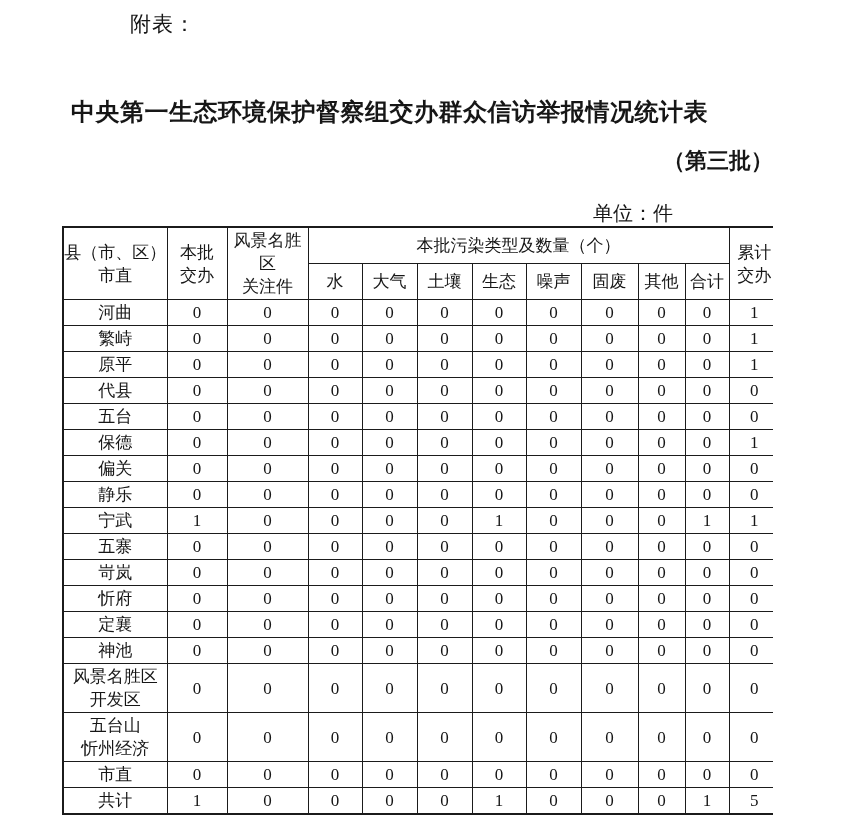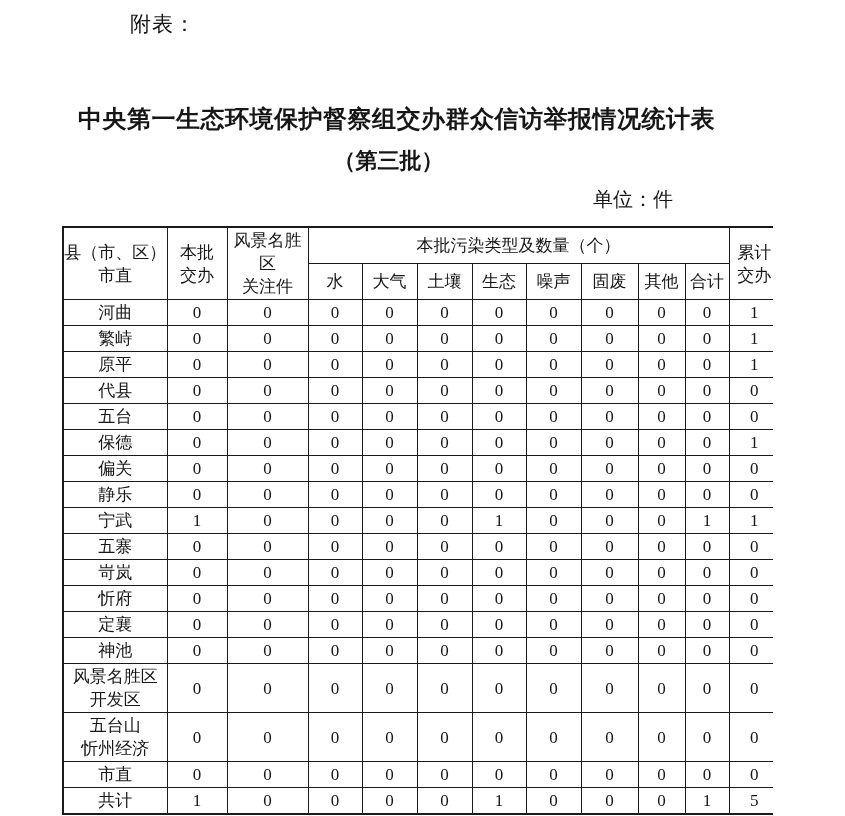--- a/index.html
+++ b/index.html
@@ -23,40 +23,40 @@
     font-size: 21px;
     letter-spacing: 1px;
   }
   .doc-title {
     position: absolute;
     top: 96px;
     left: 0;
     width: 100%;
     box-sizing: border-box;
     padding-left: 6px;
-    margin: 7px;
+    margin: 0;
     text-align: center;
     font-size: 24px;
     font-weight: bold;
     letter-spacing: 0.5px;
   }
   .doc-subtitle {
     position: absolute;
     top: 146px;
     left: 0;
     width: 100%;
     box-sizing: border-box;
     padding-left: 4px;
-    text-align: center;
+    text-align: right;
     font-size: 22px;
     font-weight: bold;
   }
   .unit-label {
     position: absolute;
-    top: 186px;
+    top: 200px;
     right: 100px;
     font-size: 20px;
     font-family: Liberation Mono, monospace;
   }
   table.stats-table {
     position: absolute;
     left: 62px;
     top: 226px;
     width: 717px;
     border-collapse: collapse;

